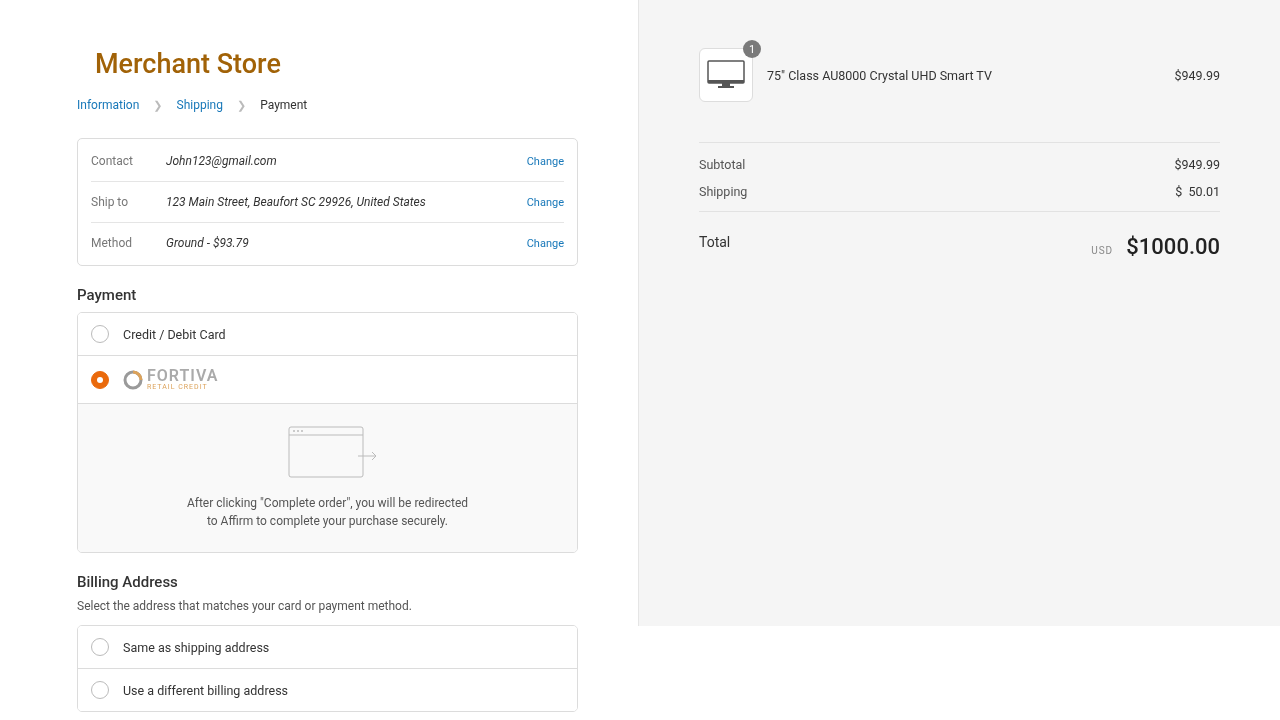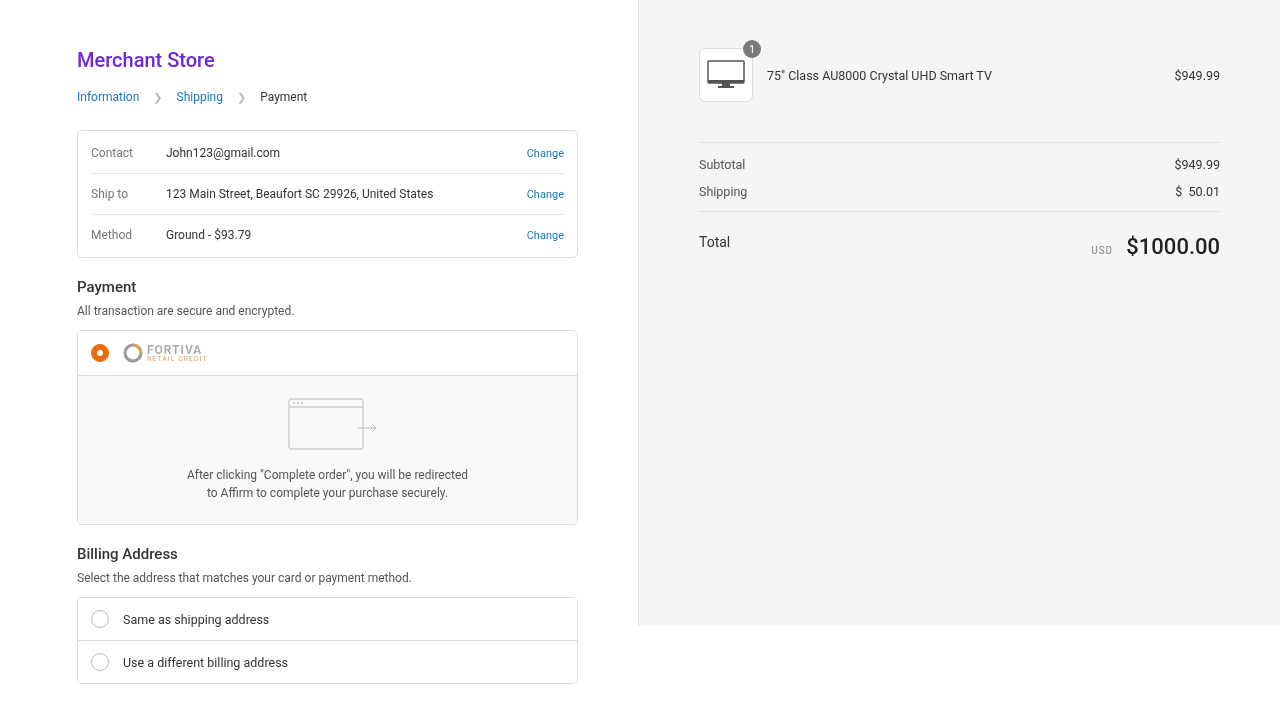--- a/index.html
+++ b/index.html
@@ -19,24 +19,25 @@
     background: #fff;
   }
   .right {
     flex: 1;
     background: #f5f5f5;
     border-left: 1px solid #e5e5e5;
     padding: 48px 60px 0 60px;
     height: 626px;
   }
   .store-title {
-    font-size: 20px;
+    font-size: 27px;
     font-weight: 500;
-    color: #6d28d9;
+    color: #a16207;
     margin-bottom: 18px;
+    margin-left: 18px;
   }
   .breadcrumb {
     display: flex;
     align-items: center;
     gap: 14px;
     font-size: 12px;
     margin-bottom: 26px;
   }
   .breadcrumb a { color: #1878b9; text-decoration: none; cursor: pointer; text-align: center;}
   .breadcrumb .current { color: #333; }
@@ -49,21 +50,21 @@
   }
   .review-row {
     display: flex;
     align-items: center;
     padding: 13px 0;
     border-bottom: 1px solid #e5e5e5;
     font-size: 12px;
   }
   .review-row:last-child { border-bottom: none; align-items: flex-end; }
   .review-label { width: 75px; color: #777; }
-  .review-value { flex: 1; color: #333; }
+  .review-value { flex: 1; color: #333; font-style: italic; }
   .change-link { color: #1878b9; font-size: 11px; cursor: pointer; }
 
   .section-title {
     font-size: 15px;
     color: #333;
     margin-top: 20px;
     margin-bottom: 8px;
     font-weight: 500;
   }
   .section-sub {
@@ -132,21 +133,21 @@
   .fortiva-logo-wrap {
     display: flex;
     align-items: center;
     gap: 4px;
   }
   .fortiva-mark {
     width: 20px; height: 20px;
     display: inline-flex; align-items:center; justify-content:center;
   }
   .fortiva-text {
-    font-size: 12px;
+    font-size: 16px;
     color: #aaa;
     letter-spacing: 1px;
     font-weight: 600;
     line-height: 1;
   }
   .fortiva-sub {
     font-size: 7px;
     color: #dca25a;
     letter-spacing: 1px;
     line-height: 1;
@@ -215,23 +216,26 @@
       <span class="change-link">Change</span>
     </div>
     <div class="review-row">
       <div class="review-label">Method</div>
       <div class="review-value">Ground - $93.79</div>
       <span class="change-link">Change</span>
     </div>
   </div>
 
   <div class="section-title">Payment</div>
-  <div class="section-sub">All transaction are secure and encrypted.</div>
 
   <div class="option-box">
+    <div class="option-row">
+      <span class="radio"></span>
+      <span class="option-label">Credit / Debit Card</span>
+    </div>
     <div class="option-row">
       <span class="radio selected"></span>
       <span class="fortiva-logo-wrap">
         <span class="fortiva-mark">
           <svg width="20" height="20" viewBox="0 0 20 20">
             <circle cx="10" cy="10" r="8" fill="none" stroke="#9a9a9a" stroke-width="3"></circle>
             <path d="M10 2 A8 8 0 0 1 18 10" fill="none" stroke="#dca25a" stroke-width="3"></path>
           </svg>
         </span>
         <span>

